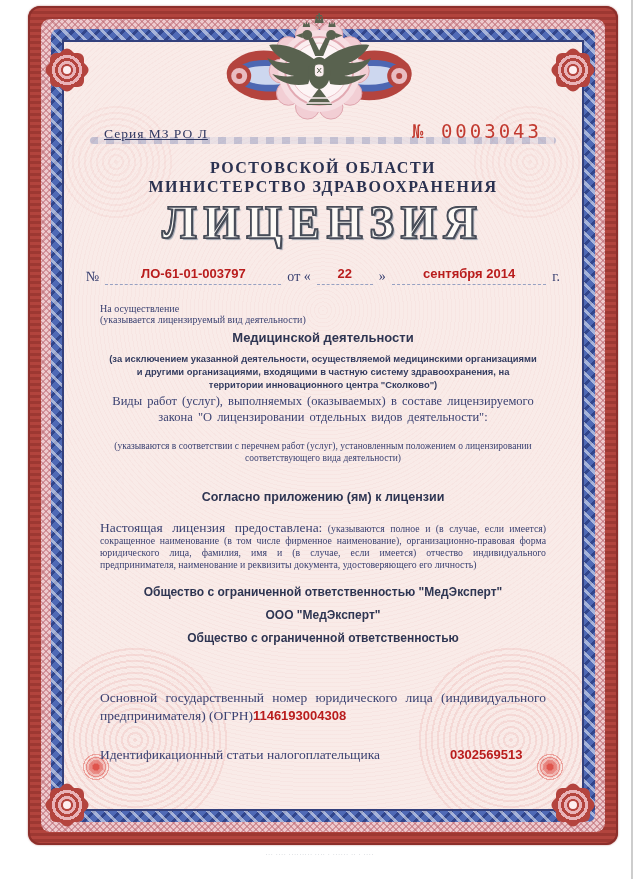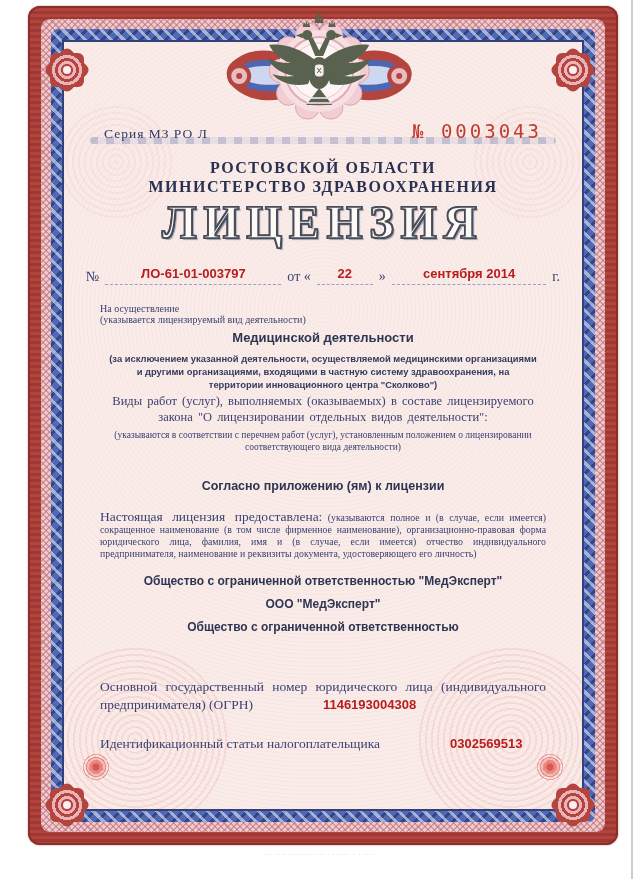--- a/index.html
+++ b/index.html
@@ -44,52 +44,52 @@
   .cr-core{position:absolute;inset:14px;border-radius:50%;background:#fdeef0;border:2px solid #b4443e;}
   .tl{left:47px;top:50px;} .tr{right:47px;top:50px;}
   .bl{left:47px;bottom:54px;} .br{right:47px;bottom:54px;}
 
   
   .emblem{position:absolute;left:50%;transform:translateX(-52%);top:4px;width:190px;height:122px;z-index:5;}
 
   
   .content{position:absolute;inset:0;padding:0 36px;z-index:2;color:#3b4272;}
   .series-row{margin-top:78px;display:flex;justify-content:space-between;align-items:baseline;padding:0 4px;}
-  .series{font-size:13.5px;letter-spacing:1px;color:#333a63;}
+  .series{font-size:13.5px;letter-spacing:1px;color:#333a63;text-decoration:underline;}
   .serial{font-family:"DejaVu Sans Mono",monospace;font-weight:normal;font-size:19px;letter-spacing:3px;color:#c23b31;}
   .ministry{margin-top:16px;text-align:center;font-weight:bold;font-size:16px;line-height:19px;
             letter-spacing:1.5px;color:#2a3150;}
   .doc-title{text-align:center;font-weight:bold;font-size:46px;line-height:54px;letter-spacing:7px;
             color:#fdfaf6;-webkit-text-stroke:1.6px #474c58;
             text-shadow:-1px -1px 0 #474c58,1px -1px 0 #474c58,-1px 1px 0 #474c58,1px 1px 0 #474c58,2px 2px 1px #9aa0ac;}
   .number-row{margin:16px -14px 0;display:flex;align-items:flex-end;gap:6px;font-size:14px;color:#3b4272;}
   .nr-ul{border-bottom:1px dashed #97a1c2;text-align:center;padding-bottom:2px;}
   .nr-number{width:176px;} .nr-day{width:56px;} .nr-month{width:136px;flex:1;}
   .val{font-family:"Liberation Sans",sans-serif;font-weight:bold;font-style:normal;color:#b91c1c;font-size:13px;}
   .intro{margin-top:18px;font-size:10px;}
   .intro-note{font-size:10px;}
   .kind{margin-top:5px;text-align:center;font-family:"Liberation Sans",sans-serif;font-weight:bold;
         font-size:13px;color:#2e3552;}
   .exclusion{margin-top:7px;text-align:center;font-family:"Liberation Sans",sans-serif;font-weight:bold;
         font-size:9.4px;line-height:13px;color:#333c60;}
   .exclusion span{display:block;}
   .works{margin-top:3px;text-align:center;font-size:12.5px;line-height:15.5px;word-spacing:2px;}
   .works span{display:block;}
-  .works-note{margin-top:4px;text-align:center;font-size:9.5px;line-height:12px;}
+  .works-note{margin-top:15px;text-align:center;font-size:9.5px;line-height:12px;}
   .works-note span{display:block;}
   .attachment{margin-top:26px;text-align:center;font-family:"Liberation Sans",sans-serif;font-weight:bold;
         font-size:12.5px;color:#2e3552;}
   .grantee{margin:18px 0 0;text-align:justify;font-size:9.8px;line-height:12px;}
   .g-lead{font-size:13.5px;word-spacing:3px;}
   .company{ text-align:center;font-family:"Liberation Sans",sans-serif;font-weight:bold;font-size:12px;color:#2e3552;}
   .c1{margin-top:14px;} .c2{margin-top:9px;} .c3{margin-top:9px;}
   .ogrn{margin-top:44px;font-size:13.5px;line-height:18px;}
   .ogrn-l1{text-align:justify;text-align-last:justify;}
   .ogrn-l2{display:flex;align-items:baseline;}
-  .ogrn-l2 .val{margin-left:70px;}
+  .ogrn-l2 .val{}
   .inn{margin-top:22px;display:flex;align-items:baseline;font-size:13.5px;}
   .inn .val{margin-left:70px;}
 
   .fine-print{position:absolute;left:50%;transform:translateX(-50%);bottom:22px;
         font-size:5px;letter-spacing:1px;color:#9aa0ab;white-space:nowrap;}
 </style>
 </head>
 <body>
 
 <div class="page">

